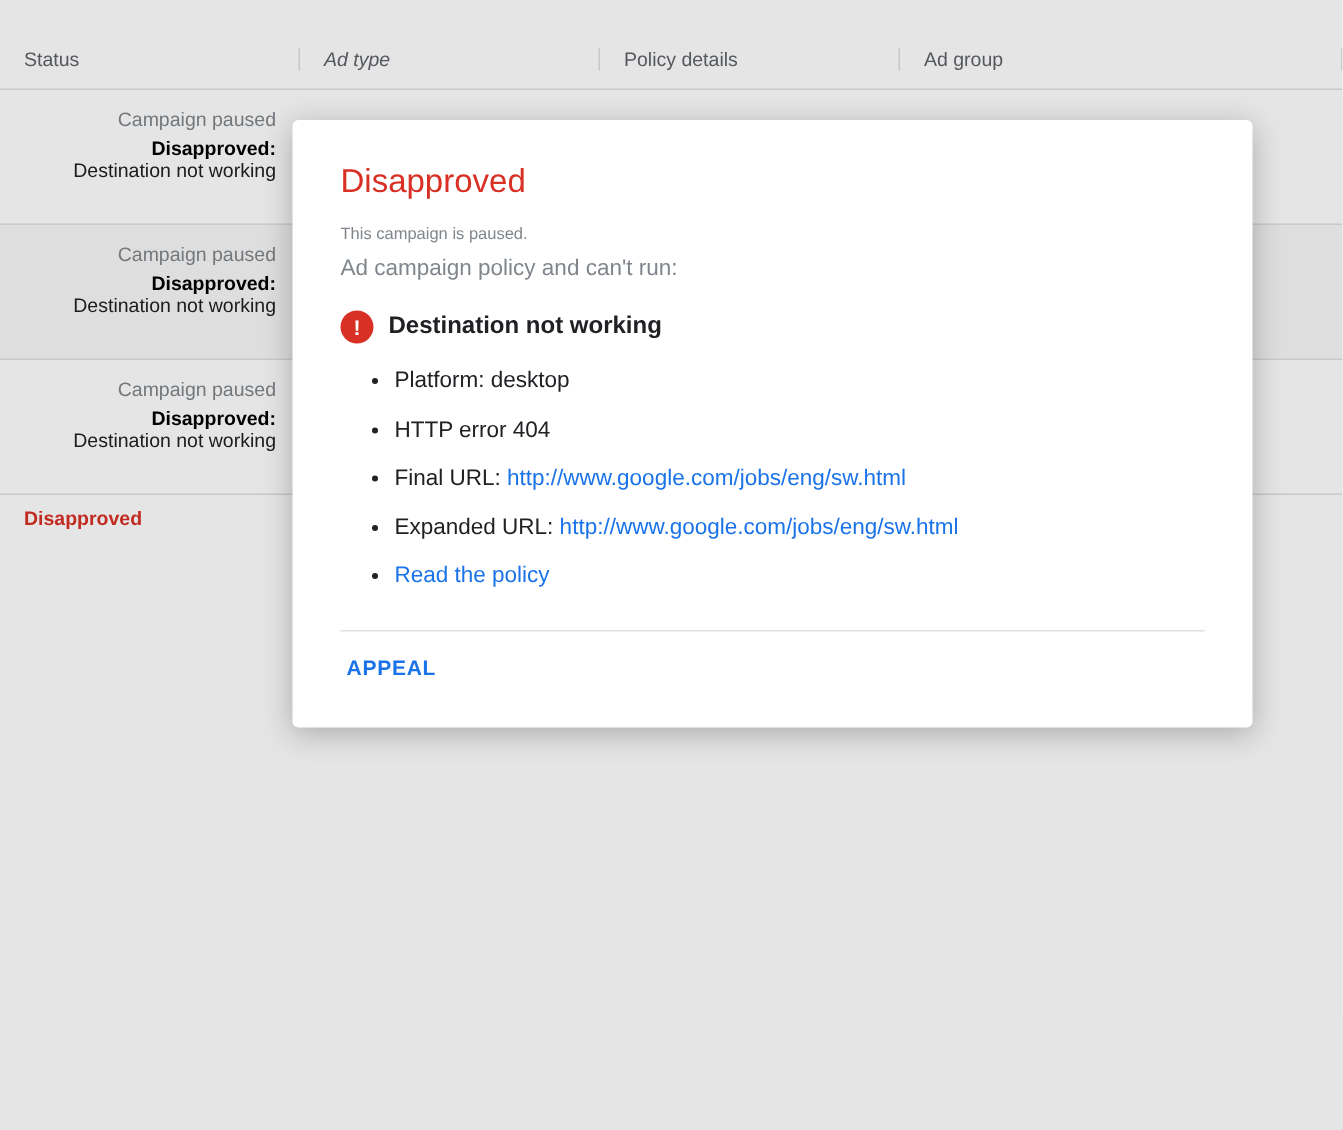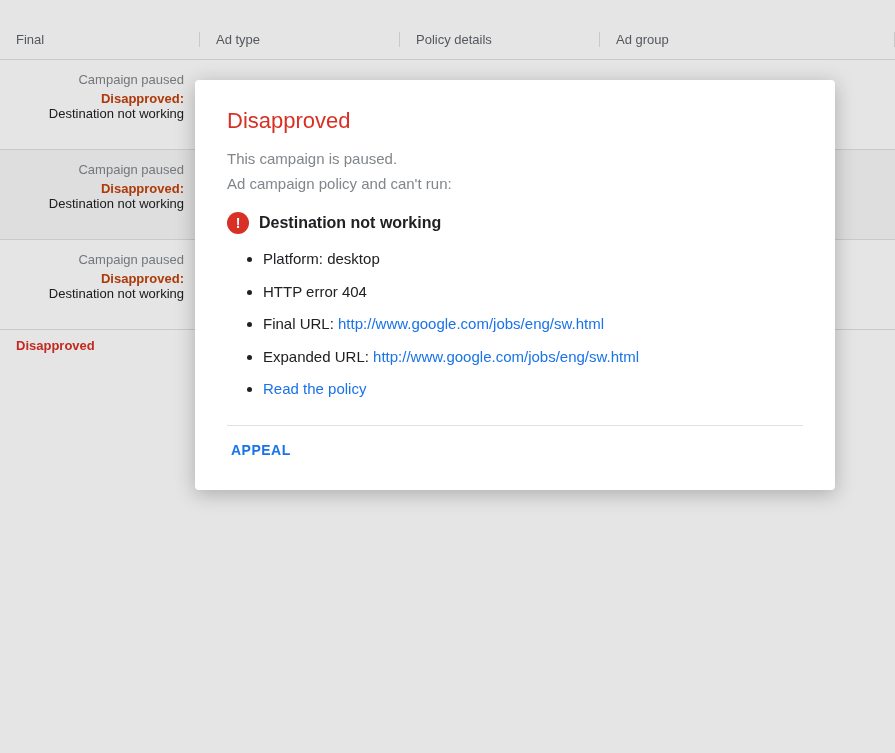--- a/index.html
+++ b/index.html
@@ -32,21 +32,21 @@
 
     .table-header-cell {
       color: #5f6368;
       font-size: 13px;
       font-weight: 500;
       padding: 0 16px;
       border-right: 1px solid #e0e0e0;
     }
 
     .th-status { width: 200px; }
-    .th-adtype { width: 200px; }
+    .th-adtype { width: 200px; font-style: italic; }
     .th-policy { width: 200px; }
     .th-campaign { width: 200px; }
     .th-adgroup { flex: 1; }
 
     .table-body {
       position: relative;
     }
 
     .table-row {
       display: flex;
@@ -72,21 +72,21 @@
     .cell-campaign { width: 200px; }
     .cell-adgroup { flex: 1; }
 
     .status-paused {
       color: #80868b;
       font-size: 13px;
       margin-bottom: 4px;
     }
 
     .status-disapproved {
-      color: #c2410c;
+      color: #000000;
       font-size: 13px;
       font-weight: 600;
     }
 
     .status-destination {
       color: #202124;
       font-size: 13px;
     }
 
     .campaign-id-val {
@@ -118,21 +118,21 @@
 
     .modal-title {
       color: #d93025;
       font-size: 22px;
       font-weight: 500;
       margin-bottom: 16px;
     }
 
     .modal-campaign-status {
       color: #80868b;
-      font-size: 15px;
+      font-size: 11px;
       margin-bottom: 8px;
     }
 
     .modal-policy-note {
       color: #80868b;
       font-size: 15px;
       margin-bottom: 20px;
     }
 
     .policy-issue {
@@ -218,21 +218,21 @@
       color: #d93025;
       font-weight: 600;
     }
   </style>
 </head>
 <body>
 
 <div class="bg-table">
 
   <div class="table-header">
-    <div class="table-header-cell th-status">Final</div>
+    <div class="table-header-cell th-status">Status</div>
     <div class="table-header-cell th-adtype">Ad type</div>
     <div class="table-header-cell th-policy">Policy details</div>
     <div class="table-header-cell th-adgroup">Ad group</div>
   </div>
 
   <div class="table-body">
 
     <div class="table-row">
       <div class="table-cell cell-status">
         <div class="status-paused">Campaign paused</div>

